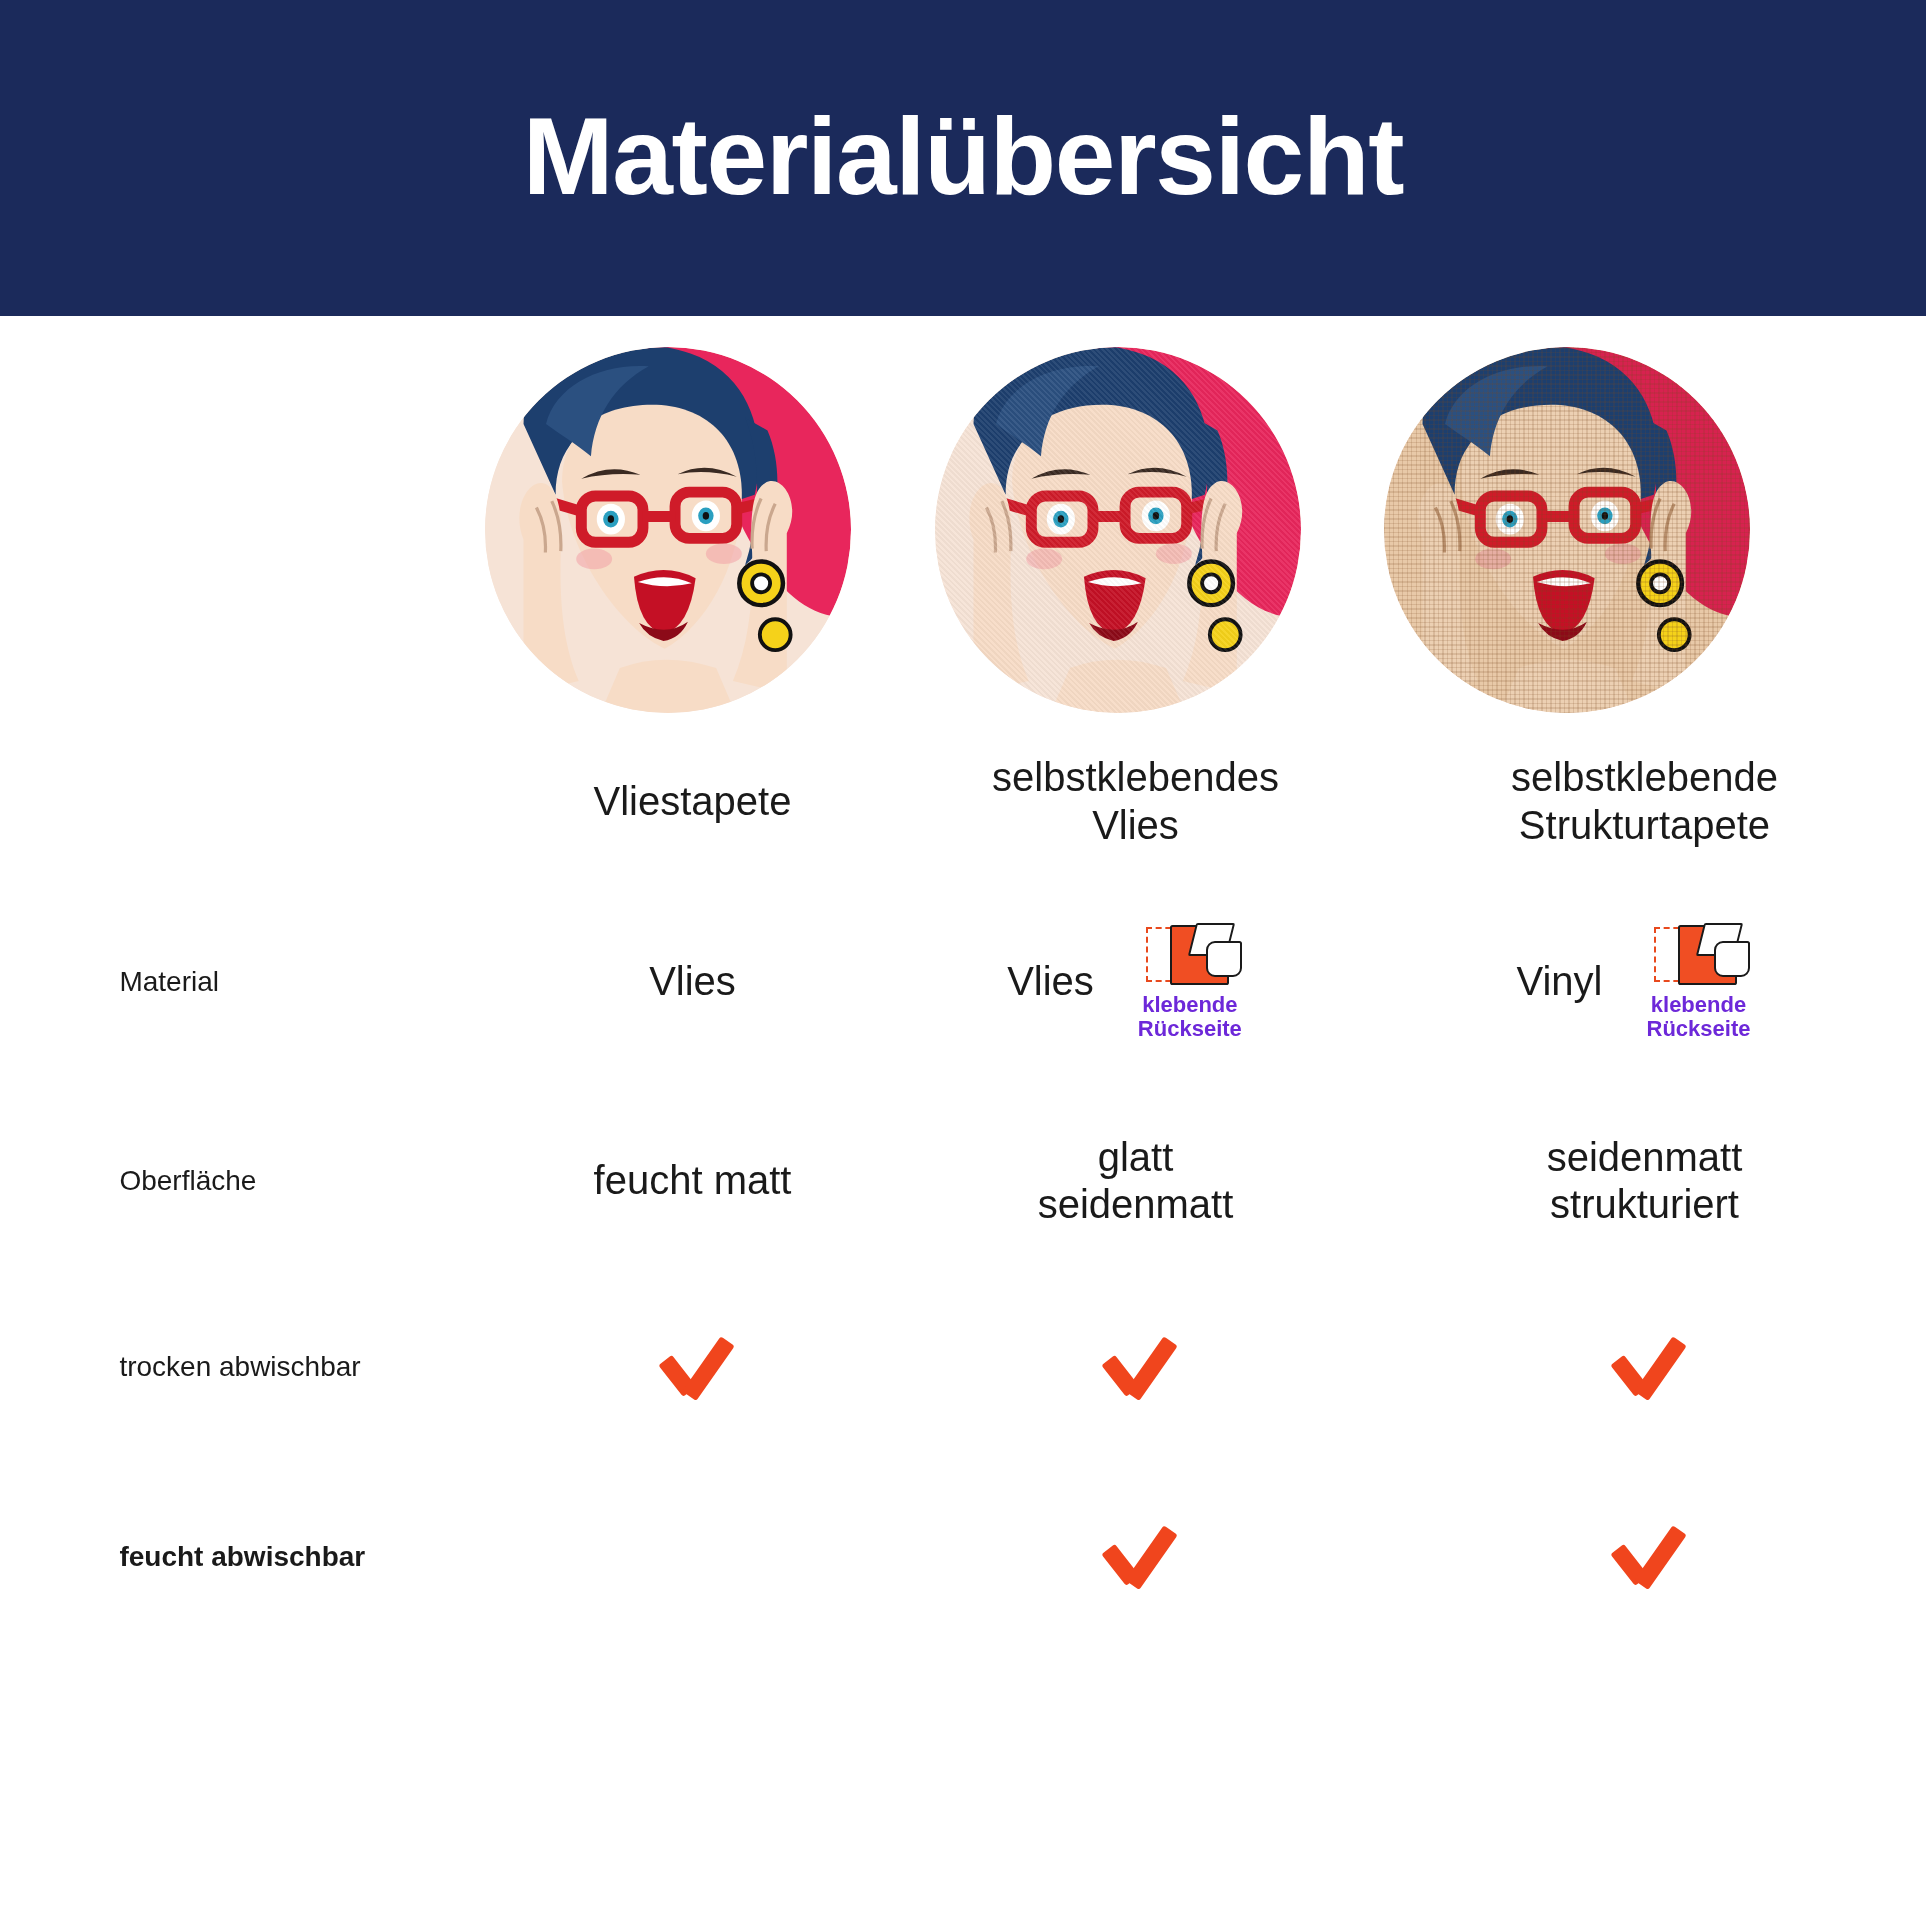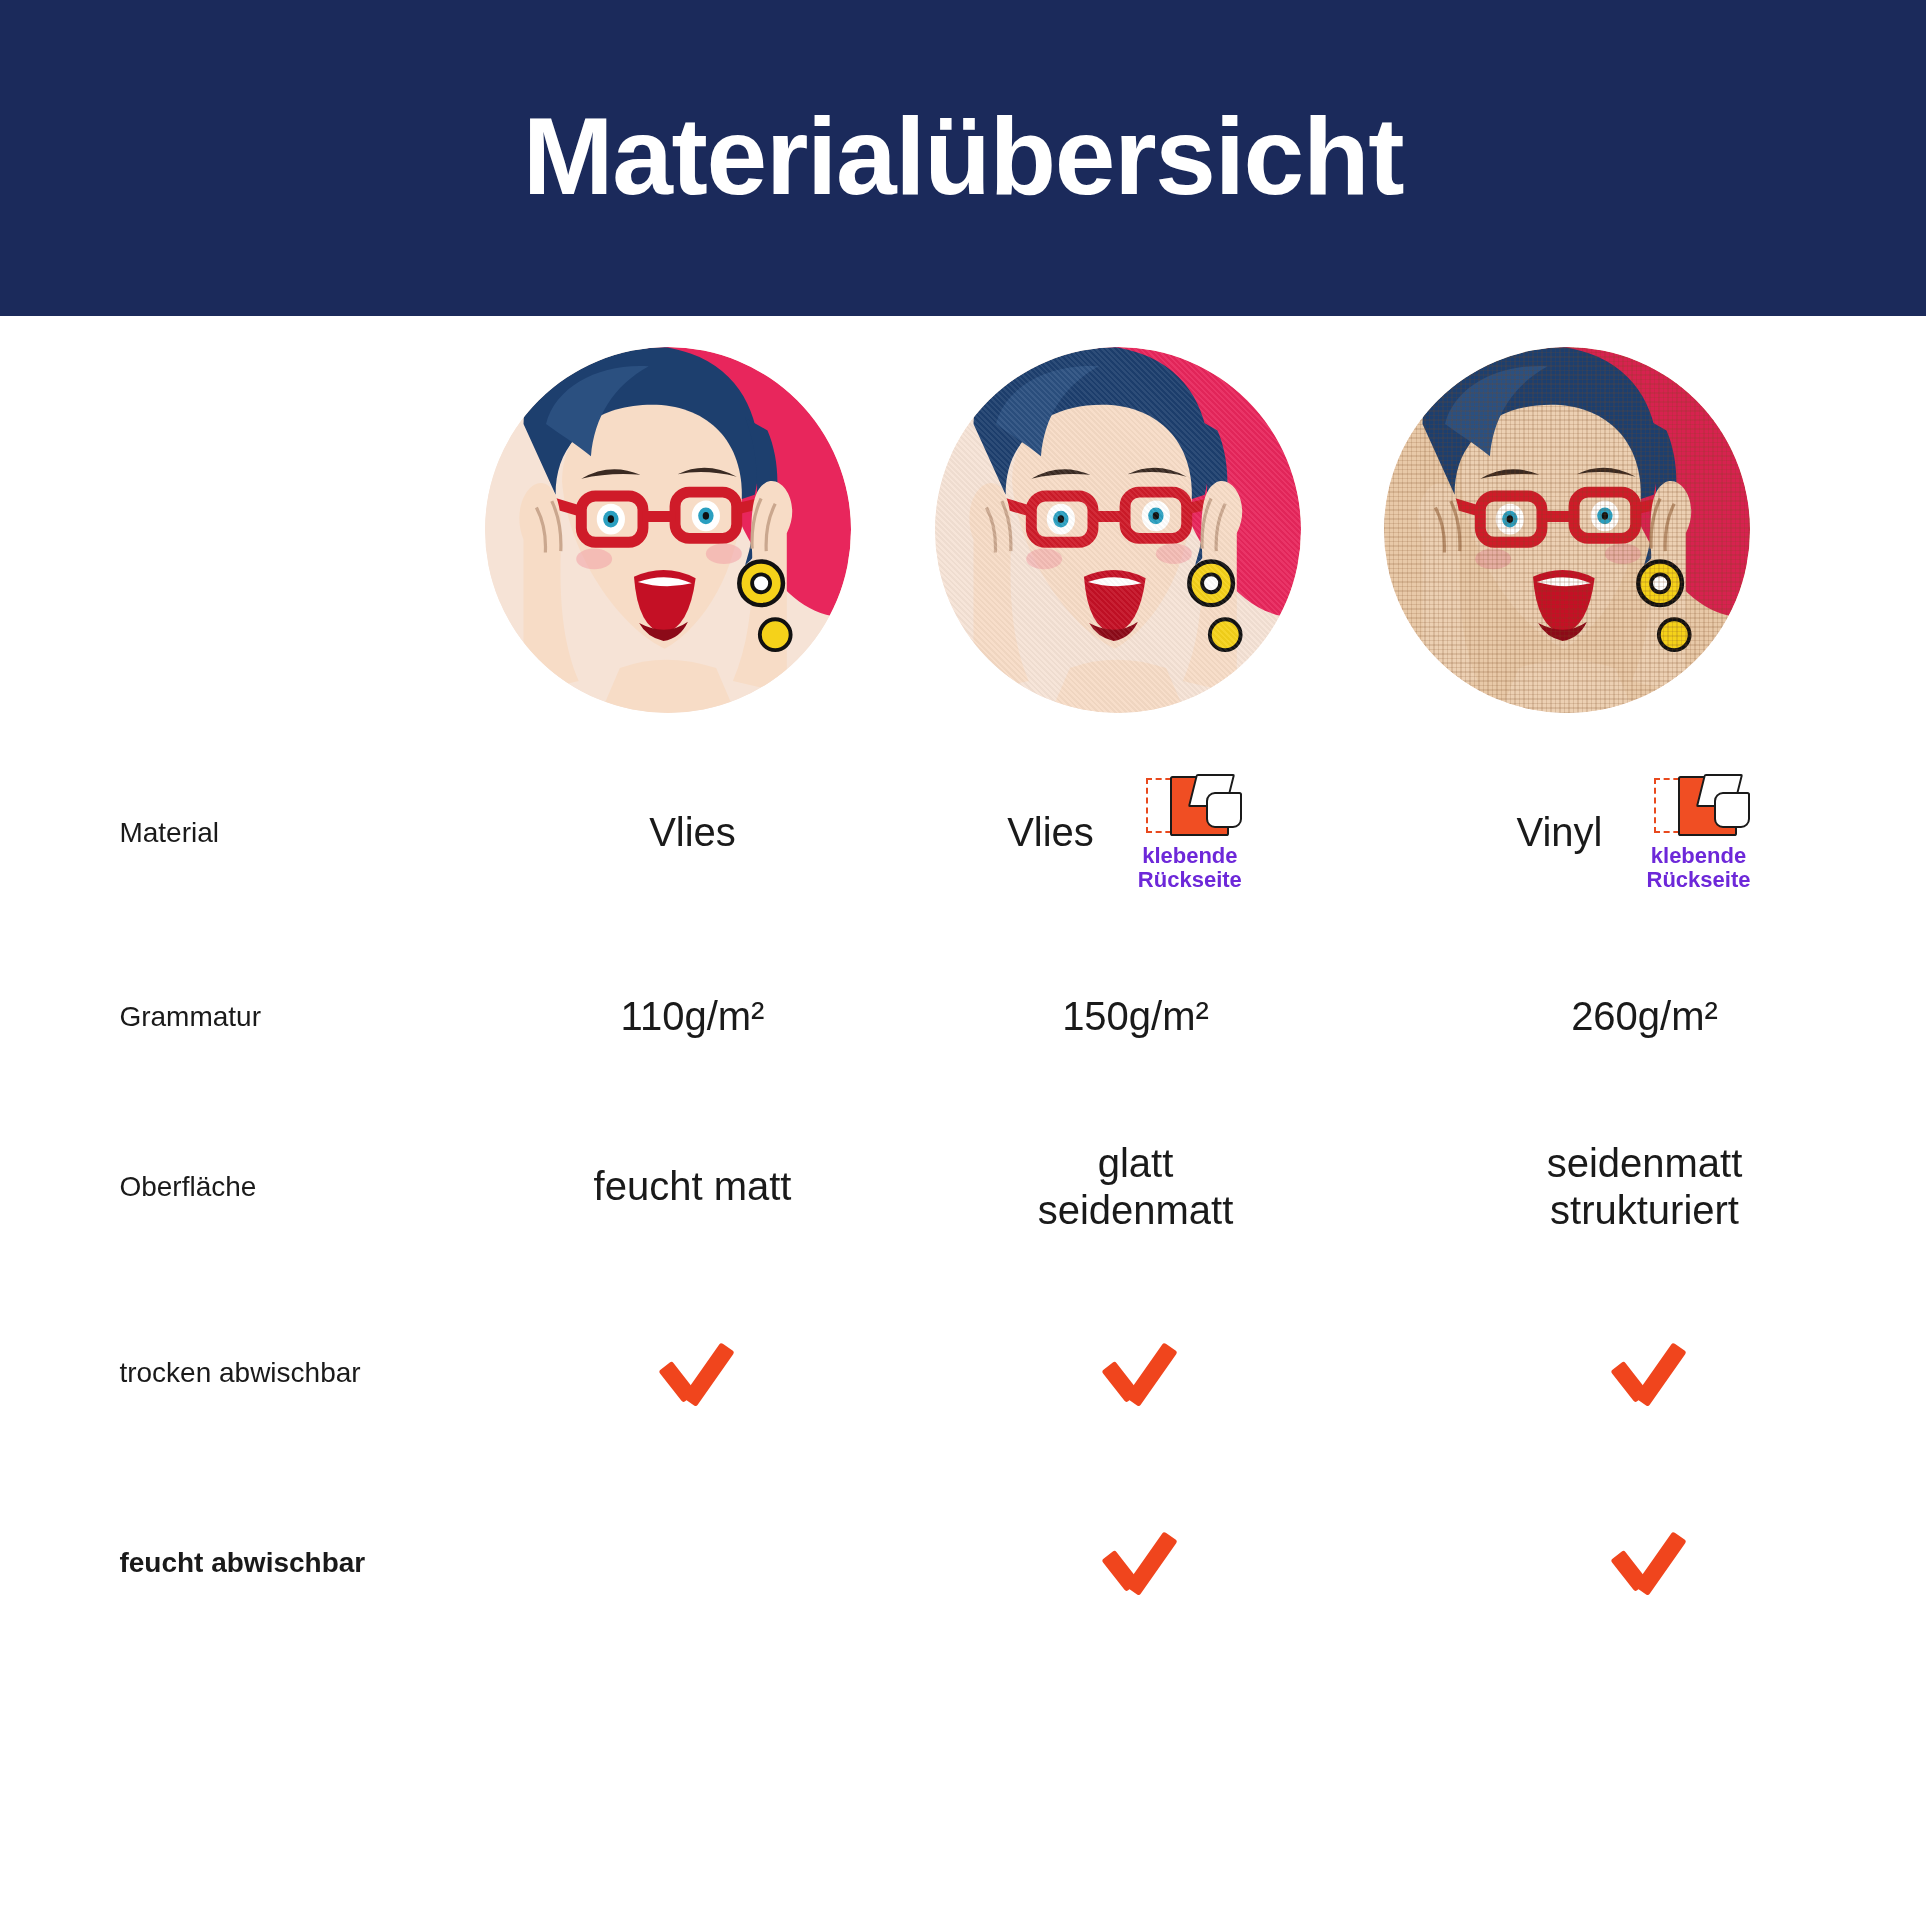--- a/index.html
+++ b/index.html
@@ -413,20 +413,40 @@
 
     <div class="table-wrap">
       <table class="spec">
         <colgroup>
           <col class="c0">
             <col class="c1">
             <col class="c2">
             <col class="c3">
         </colgroup>
         <tbody>
+          <tr class="head">
+            <td class="vline-right hline-bottom"></td>
+            <td class="vline-right hline-bottom">
+              <div class="cell-inner">
+                  <span class="cell-text">Vliestapete</span>
+                </div>
+            </td>
+            <td class="vline-right hline-bottom">
+              <div class="cell-inner">
+                  <span class="cell-text">selbstklebendes
+Vlies</span>
+                </div>
+            </td>
+            <td class="hline-bottom">
+              <div class="cell-inner">
+                  <span class="cell-text">selbstklebende
+Strukturtapete</span>
+                </div>
+            </td>
+          </tr>
 
           <tr class="r-material">
             <td class="rowlabel vline-right hline-bottom">Material</td>
             <td class="vline-right hline-bottom">
               <div class="cell-inner">
                   <span class="cell-text">Vlies</span>
                 </div>
             </td>
             <td class="vline-right hline-bottom">
               <div class="cell-inner">
@@ -453,38 +473,20 @@
                     <span class="peel"></span>
                     <span class="hand"></span>
                   </span>
                   <span class="cap">klebende
 Rückseite</span>
                 </span>
               </div>
             </td>
           </tr>
 
-          <tr class="r-gram">
-            <td class="rowlabel vline-right hline-bottom">Grammatur</td>
-            <td class="vline-right hline-bottom">
-              <div class="cell-inner">
-                  <span class="cell-text">110g/m²</span>
-                </div>
-            </td>
-            <td class="vline-right hline-bottom">
-              <div class="cell-inner">
-                  <span class="cell-text">150g/m²</span>
-                </div>
-            </td>
-            <td class="hline-bottom">
-              <div class="cell-inner">
-                  <span class="cell-text">260g/m²</span>
-                </div>
-            </td>
-          </tr>
 
           <tr class="r-ober">
             <td class="rowlabel vline-right hline-bottom">Oberfläche</td>
             <td class="vline-right hline-bottom">
               <div class="cell-inner">
                   <span class="cell-text">feucht matt</span>
                 </div>
             </td>
             <td class="vline-right hline-bottom">
               <div class="cell-inner">

